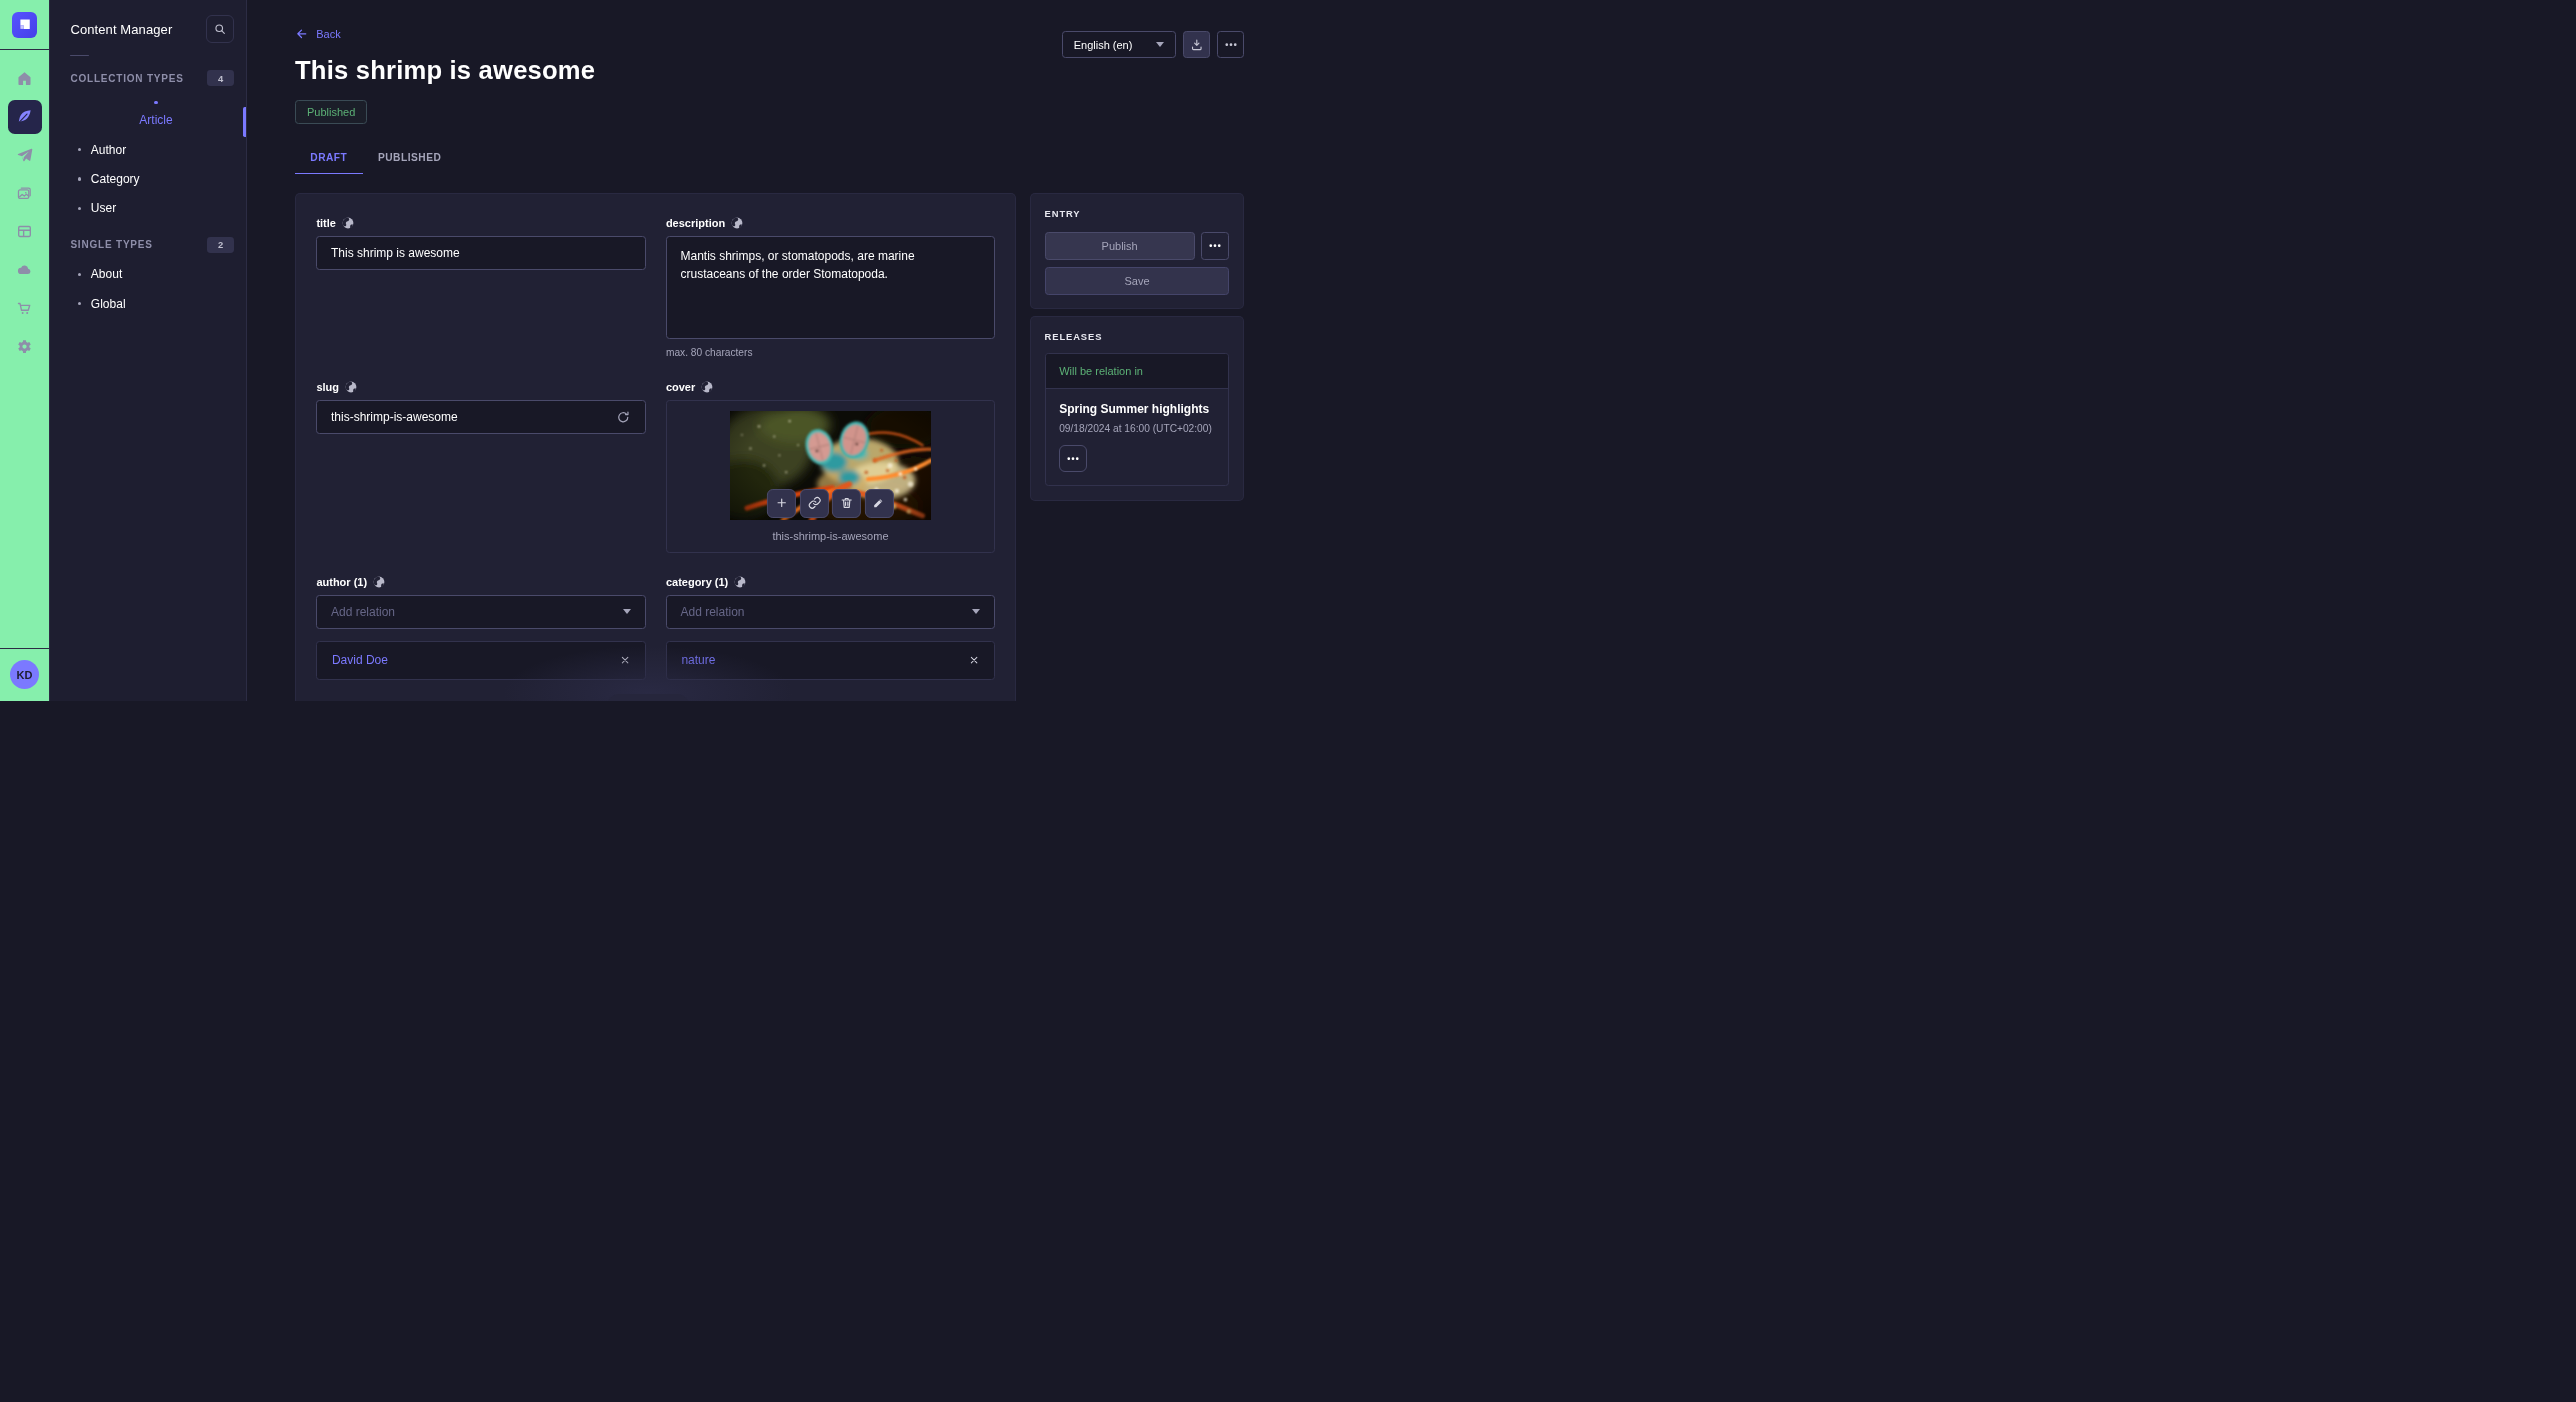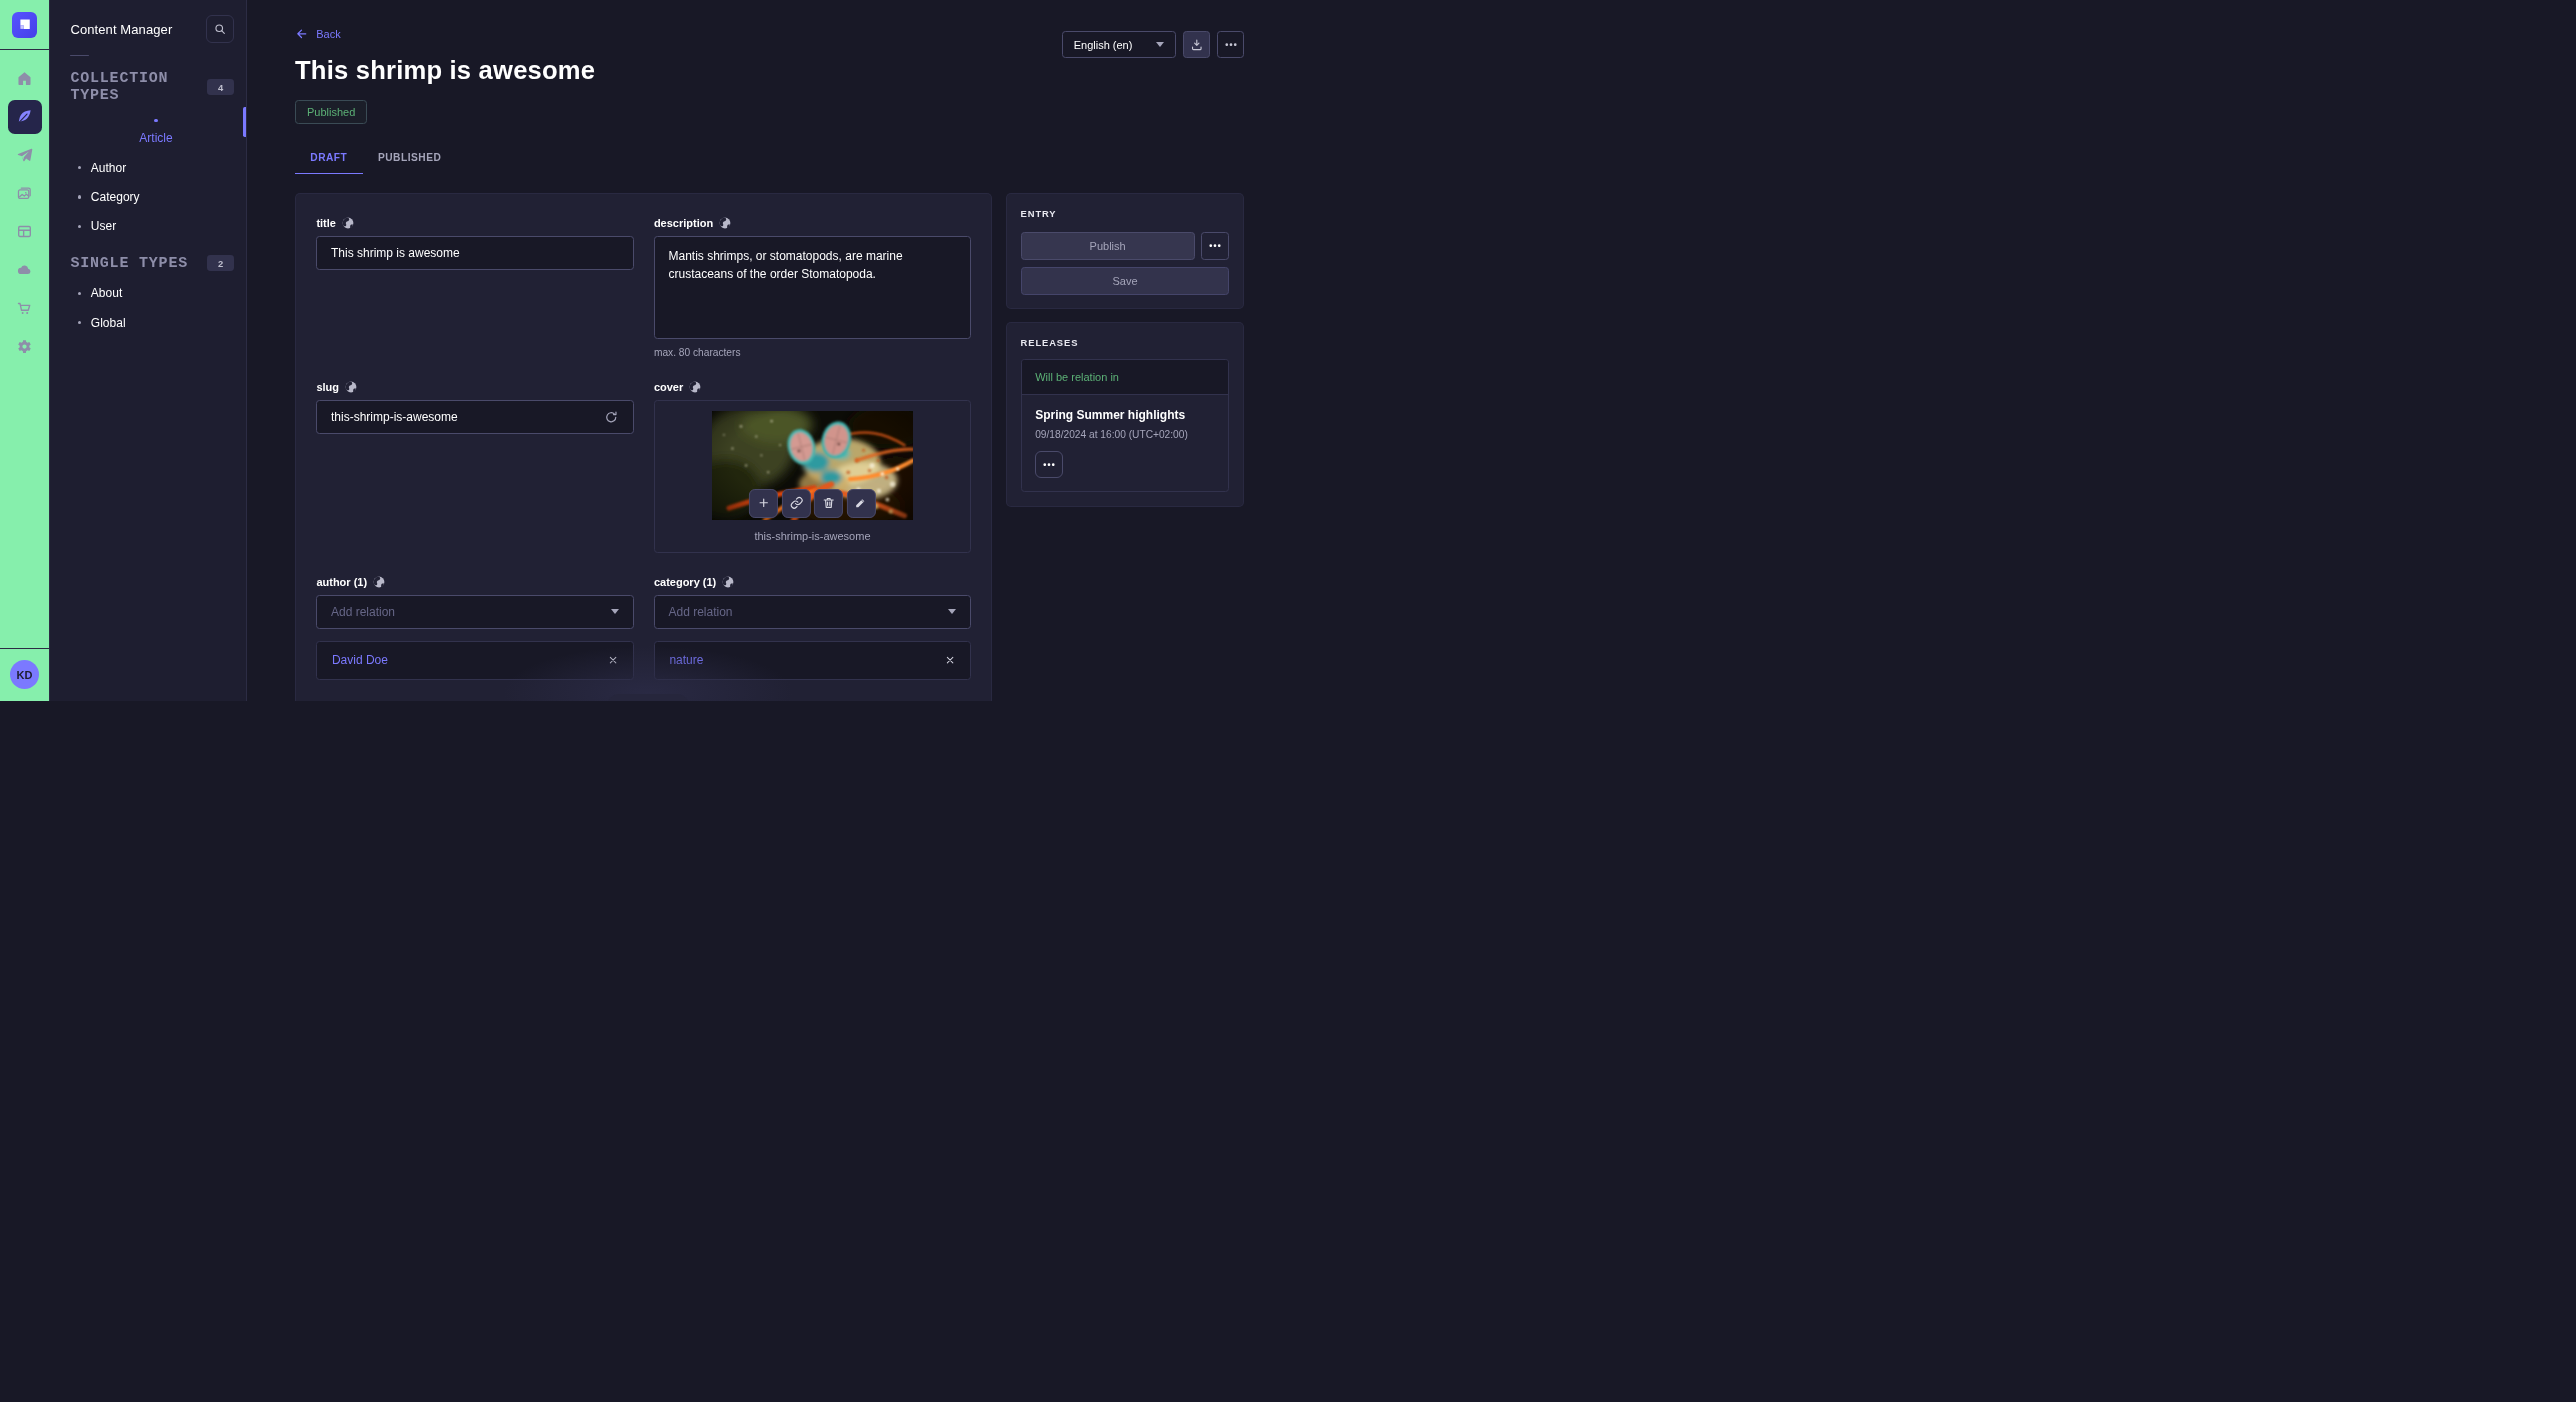--- a/index.html
+++ b/index.html
@@ -17,21 +17,21 @@
   .avatar{width:29px;height:29px;border-radius:50%;background:#7b79ff;color:#1c1c2e;font-size:11px;font-weight:bold;display:grid;place-items:center;cursor:pointer;}
 
   
   .subnav{width:196px;background:#1e1e30;border-right:0.9px solid #2c2c44;position:relative;flex-shrink:0;}
   .subnav-header{display:flex;align-items:center;justify-content:space-between;padding:15.3px 12px 8.5px 20.4px;}
   .subnav-title{font-size:13px;font-weight:400;letter-spacing:0.1px;}
   .search-btn{width:25.6px;height:25.6px;border:0.9px solid #32324d;border-radius:6px;background:transparent;display:grid;place-items:center;color:#c0c0cf;cursor:pointer;}
   .subnav-divider{width:19px;height:1.7px;background:#4a4a6a;margin:3.4px 0 8.5px 20.4px;border-radius:1.7px;}
   .section{padding:0 12px 0 20.4px;}
   .section-head{display:flex;align-items:center;justify-content:space-between;margin:13.6px 0 6.8px;}
-  .section-label{font-size:15px;font-weight:700;letter-spacing:0.8px;color:#8e8ea9;font-family:Liberation Mono, monospace;}
+  .section-label{font-size:10px;font-weight:700;letter-spacing:0.8px;color:#8e8ea9;}
   .count-badge{min-width:18px;height:16px;padding:0 4.3px;background:#32324d;border-radius:3.4px;color:#c0c0cf;font-size:9.4px;font-weight:600;display:grid;place-items:center;}
   .nav-item{display:flex;align-items:center;gap:9.4px;padding:7.7px 0 7.7px 7.7px;font-size:12px;color:#ffffff;cursor:pointer;}
   .bullet{width:3.4px;height:3.4px;border-radius:50%;background:#a5a5ba;flex-shrink:0;}
   .nav-item.active{color:#7b79ff;flex-direction:column;}
   .nav-item.active .bullet{background:#7b79ff;}
   .active-indicator{position:absolute;right:0;top:107px;width:2.6px;height:30px;background:#7b79ff;border-radius:1.7px 0 0 1.7px;}
 
   
   .main{flex:1;position:relative;padding:22px 44px 0 48px;box-sizing:border-box;}
   .back-link{display:inline-flex;align-items:center;gap:7.7px;color:#7b79ff;font-size:11px;cursor:pointer;margin-top:5.1px;}
@@ -65,21 +65,21 @@
   .tool-btn{width:29px;height:29px;box-sizing:border-box;background:#32324d;border:0.9px solid #4a4a6a;border-radius:6px;display:grid;place-items:center;color:#d9d9e3;cursor:pointer;}
   .cover-caption{text-align:center;font-size:11px;color:#a5a5ba;margin-top:9.4px;}
 
   .select-box{justify-content:space-between;cursor:pointer;}
   .placeholder{color:#666687;}
   .relation-box{margin-top:12px;height:39px;box-sizing:border-box;background:#181826;border:0.9px solid #32324d;border-radius:3.4px;display:flex;align-items:center;justify-content:space-between;padding:0 14.5px;}
   .relation-name{color:#7b79ff;font-size:12px;cursor:pointer;}
   .x-btn{color:#d2d2de;cursor:pointer;display:grid;place-items:center;}
 
   
-  .side-col{width:238px;flex-shrink:0;display:flex;flex-direction:column;gap:13px;}
+  .side-col{width:214px;flex-shrink:0;display:flex;flex-direction:column;gap:7px;}
   .side-card{background:#212134;border:0.9px solid rgba(50,50,77,.55);border-radius:5.1px;padding:13.6px;box-sizing:border-box;}
   .side-label{font-size:9.4px;font-weight:700;letter-spacing:0.9px;color:#e8e8f0;}
   .entry-buttons{display:flex;gap:6.8px;margin-top:12.8px;}
   .btn{height:28px;box-sizing:border-box;border-radius:3.4px;font-size:11px;display:grid;place-items:center;cursor:pointer;}
   .btn-publish{flex:1;background:#36364f;border:0.9px solid #4a4a6a;color:#a5a5ba;}
   .btn-more{width:28px;border:0.9px solid #4a4a6a;background:transparent;color:#ffffff;}
   .btn-save{margin-top:6.8px;width:100%;background:#33334c;border:0.9px solid #45456a;color:#a5a5ba;}
 
   .release-box{margin-top:11px;border:0.9px solid #32324d;border-radius:3.4px;overflow:hidden;}
   .release-head{background:#181826;padding:11px 13.6px;font-size:11px;color:#5cb176;border-bottom:0.9px solid #32324d;}

